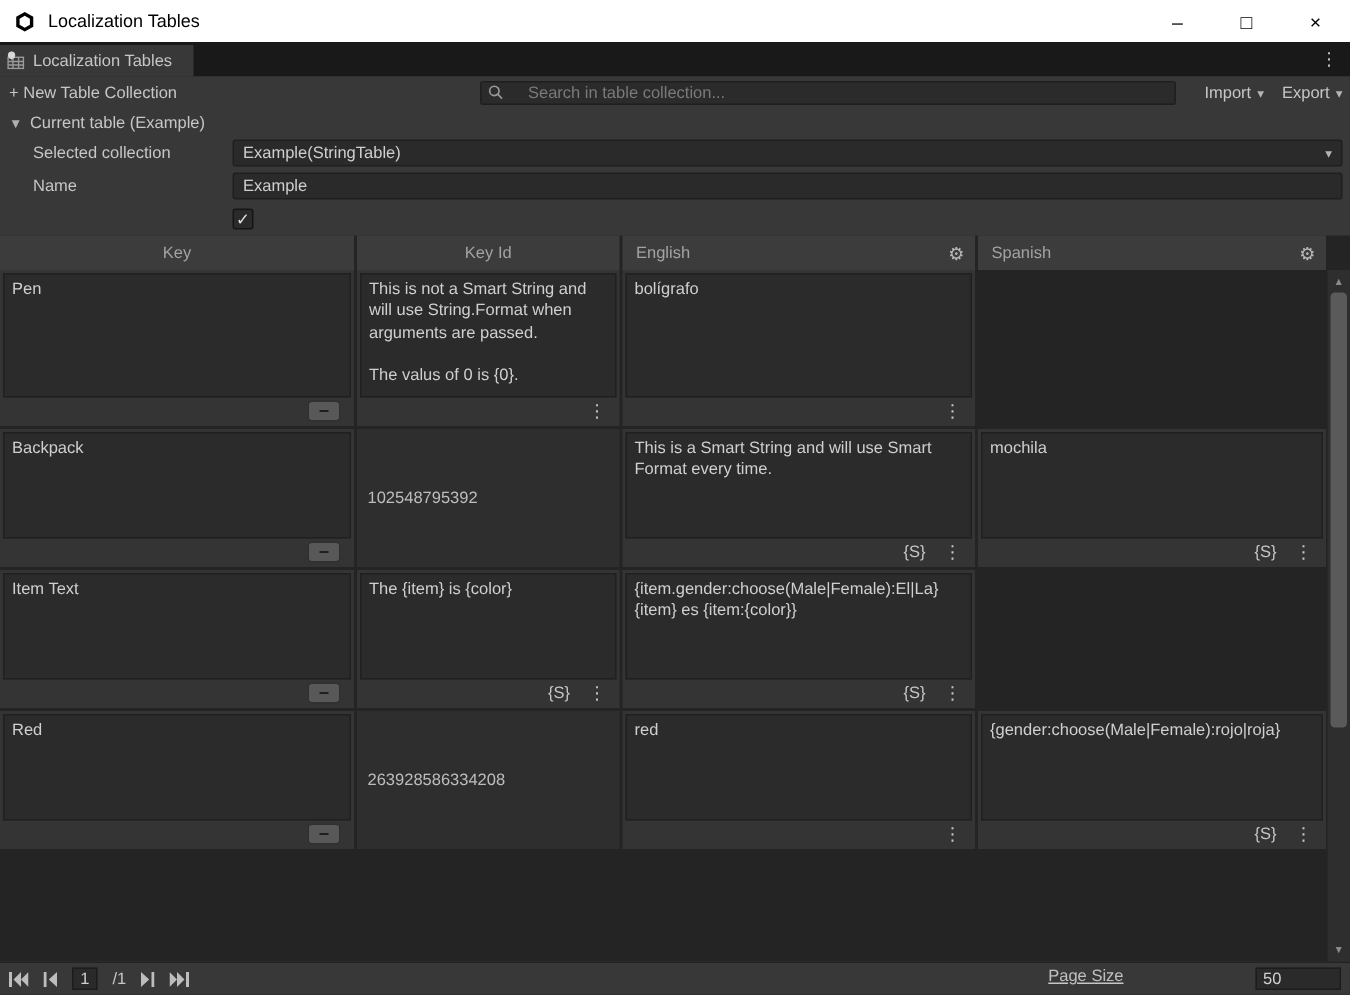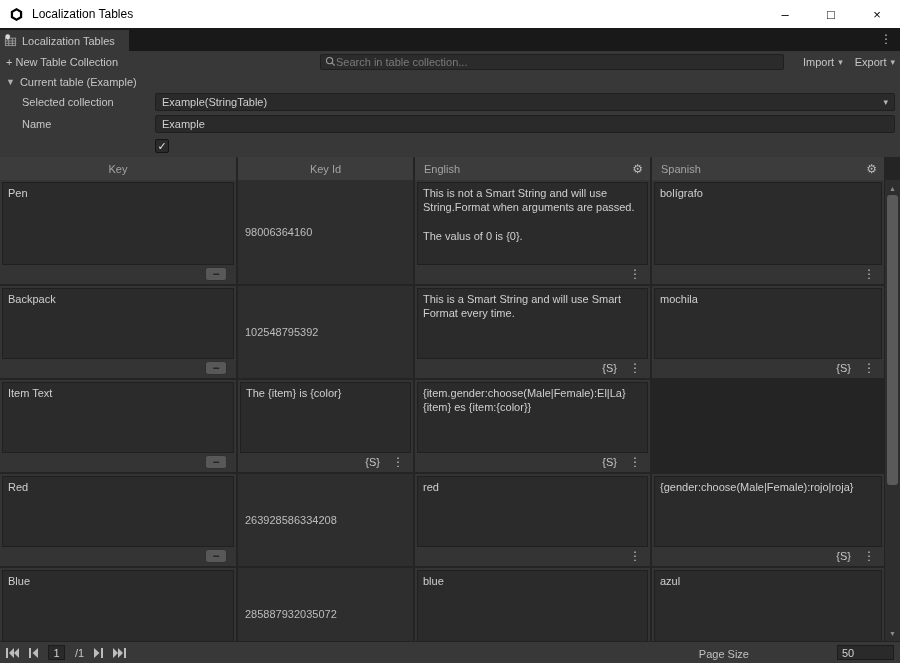--- a/index.html
+++ b/index.html
@@ -18,21 +18,21 @@
   .tabstrip { height:23px; background:#191919; display:flex; align-items:flex-end; position:relative; }
   .tab { height:21px; background:#383838; display:flex; align-items:center; gap:5px; padding:0 14px 0 4px; }
   .tab-icon { width:13px; height:13px; }
   .tabstrip .kebab { position:absolute; right:8px; top:4px; font-size:12px; color:#c6c6c6; }
 
   
   .toolbar { height:21px; background:#383838; position:relative; display:flex; align-items:center; }
   .btn-text { color:#c6c6c6; padding:0 6px; }
   .new-collection { position:absolute; left:0; }
   .searchbox { position:absolute; left:320px; width:464px; height:16px; background:#2b2b2b; border:1px solid #1f1f1f; border-radius:2px; display:flex; align-items:center; padding:0 4px; }
-  .searchbox input { flex:1; background:transparent; border:none; outline:none; color:#c6c6c6; font:inherit; margin-left:0; }
+  .searchbox input { flex:1; background:transparent; border:none; outline:none; color:#c6c6c6; font:inherit; margin-left:16px; }
   .searchbox input::placeholder { color:#7a7a7a; }
   .tb-right { position:absolute; right:5px; display:flex; gap:12px; }
   .drop-btn { display:flex; align-items:center; gap:4px; }
   .caret { font-size:9px; color:#b5b5b5; }
 
   
   .foldout-row { height:19px; display:flex; align-items:center; padding-left:6px; gap:5px; }
   .foldout-arrow { font-size:9px; color:#b0b0b0; }
   .form-row { height:22px; display:flex; align-items:center; padding-left:22px; }
   .form-label { width:133px; }
@@ -66,21 +66,21 @@
   .scroll-arrow.up { top:1px; }
   .scroll-arrow.down { bottom:1px; }
   .scroll-thumb { position:absolute; left:2px; right:2px; top:15px; height:290px; background:#5a5a5a; border-radius:3px; }
 
   
   .bottombar { position:absolute; left:0; right:0; bottom:0; height:22px; background:#383838; border-top:1px solid #222; display:flex; align-items:center; padding:0 6px; }
   .pager { display:flex; align-items:center; gap:10px; }
   .pager svg { display:block; fill:#bdbdbd; }
   .page-field { width:17px; height:15px; background:#2a2a2a; border:1px solid #1c1c1c; }
   .page-field input { width:100%; height:100%; background:transparent; border:none; outline:none; color:#cfcfcf; font:inherit; text-align:center; }
-  .pagesize { margin-left:auto; display:flex; align-items:flex-end; }
+  .pagesize { margin-left:auto; display:flex; align-items:flex-start;text-decoration:underline; }
   .pagesize-label { margin-right:88px; color:#c0c0c0; }
   .pagesize-field { width:57px; height:15px; background:#2a2a2a; border:1px solid #1c1c1c; }
   .pagesize-field input { width:100%; height:100%; background:transparent; border:none; outline:none; color:#cfcfcf; font:inherit; padding:0 4px; }
 </style>
 </head>
 <body>
 
 <div class="window">
 
   <div class="titlebar">
@@ -176,23 +176,20 @@
 
     <div class="tbody">
 
       <div class="trow grid" style="height:104px">
         <div class="cell key-cell">
           <div class="textarea">Pen</div>
           <div class="cell-foot">
               <span class="minus-btn">−</span>
             </div>
         </div>
-        <div class="cell id-cell">
-            <span>98006364160</span>
-          </div>
         <div class="cell loc-cell">
           <div class="textarea">This is not a Smart String and will use String.Format when arguments are passed.
 
 The valus of 0 is {0}.</div>
           <div class="cell-foot">
 
             <span class="cell-kebab">⋮</span>
           </div>
         </div>
         <div class="cell loc-cell">
@@ -272,37 +269,20 @@
         </div>
         <div class="cell loc-cell">
           <div class="textarea">{gender:choose(Male|Female):rojo|roja}</div>
           <div class="cell-foot">
             <span class="smart-badge">{S}</span>
             <span class="cell-kebab">⋮</span>
           </div>
         </div>
       </div>
 
-      <div class="trow grid" style="height:92px">
-        <div class="cell key-cell">
-          <div class="textarea">Blue</div>
-
-        </div>
-        <div class="cell id-cell">
-            <span>285887932035072</span>
-          </div>
-        <div class="cell loc-cell">
-          <div class="textarea">blue</div>
-
-        </div>
-        <div class="cell loc-cell">
-          <div class="textarea">azul</div>
-
-        </div>
-      </div>
 
     </div>
 
     <div class="vscroll">
       <div class="scroll-arrow up">▲</div>
       <div class="scroll-thumb"></div>
       <div class="scroll-arrow down">▼</div>
     </div>
   </div>
 

